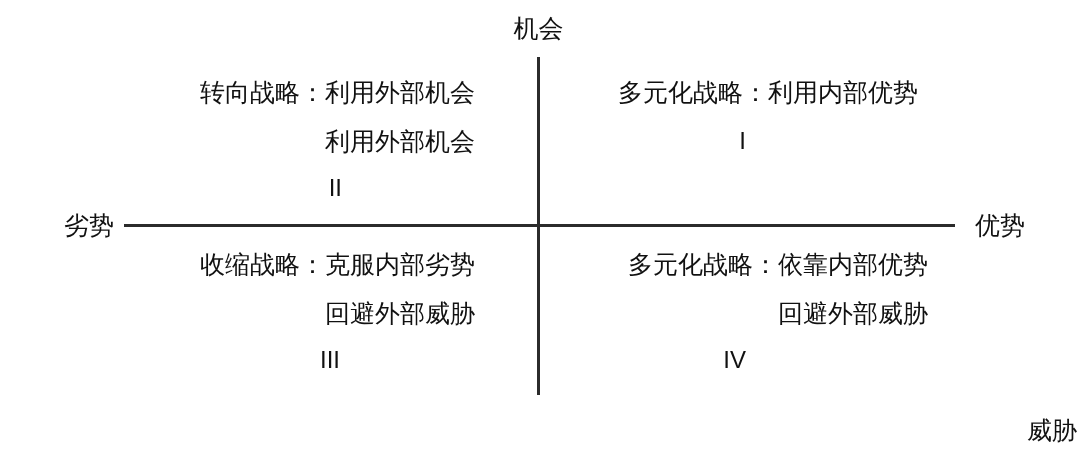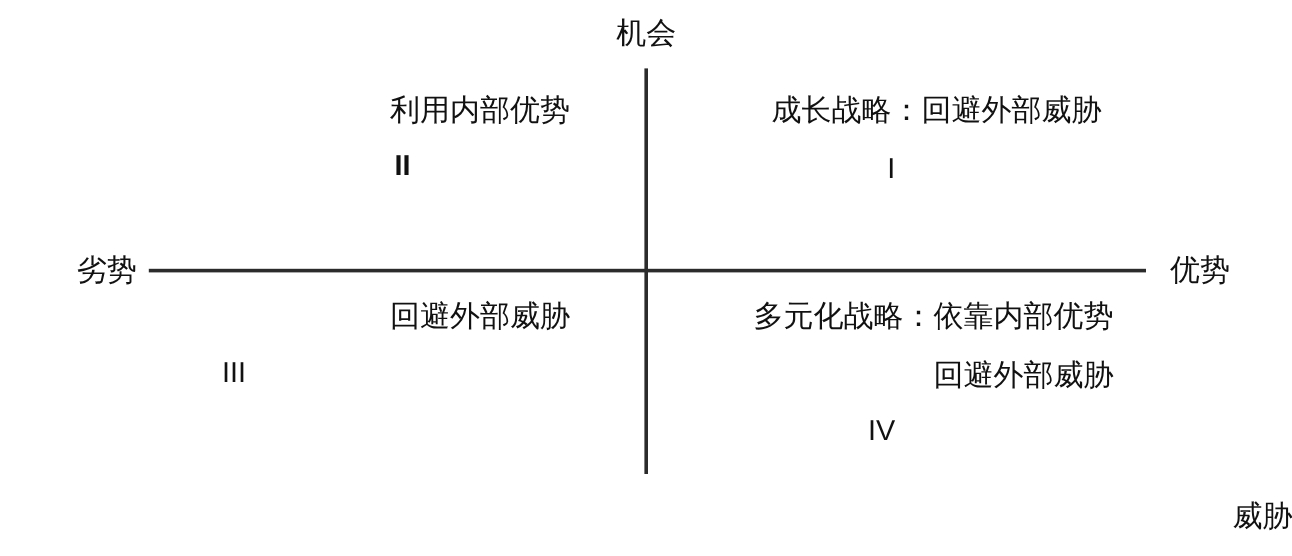--- a/index.html
+++ b/index.html
@@ -86,21 +86,20 @@
   
   #quadrant-2 {
     left: 185px;
     top: 80px;
     width: 290px;
   }
   #quadrant-2 .q-numeral {
     margin-top: 22px;
     margin-right: 133px;
     text-align: right;
-    font-weight: bold;
   }
   
   #quadrant-1 {
     left: 598px;
     top: 80px;
     width: 320px;
   }
   #quadrant-1 .q-numeral {
     margin-top: 22px;
     margin-right: 172px;
@@ -108,21 +107,21 @@
   }
   
   #quadrant-3 {
     left: 185px;
     top: 252px;
     width: 290px;
   }
   #quadrant-3 .q-numeral {
     margin-top: 22px;
     margin-right: 135px;
-    text-align: left;
+    text-align: right;
   }
   
   #quadrant-4 {
     left: 598px;
     top: 252px;
     width: 330px;
   }
   #quadrant-4 .q-numeral {
     margin-top: 22px;
     margin-right: 182px;
@@ -139,30 +138,32 @@
 
   <div class="axis-label axis-label-top">机会</div>
 
   <div class="axis-label axis-label-bottom">威胁</div>
 
   <div class="axis-label axis-label-left">劣势</div>
 
   <div class="axis-label axis-label-right">优势</div>
 
   <div class="quadrant" id="quadrant-2">
-    <span class="q-line q-line-2">利用内部优势</span>
+    <span class="q-line q-line-1">转向战略：利用外部机会</span>
+    <span class="q-line q-line-2">利用外部机会</span>
     <span class="q-numeral">II</span>
   </div>
 
   <div class="quadrant" id="quadrant-1">
-    <span class="q-line q-line-1">成长战略：回避外部威胁</span>
+    <span class="q-line q-line-1">多元化战略：利用内部优势</span>
     <span class="q-numeral">I</span>
   </div>
 
   <div class="quadrant" id="quadrant-3">
+    <span class="q-line q-line-1">收缩战略：克服内部劣势</span>
     <span class="q-line q-line-2">回避外部威胁</span>
     <span class="q-numeral">III</span>
   </div>
 
   <div class="quadrant" id="quadrant-4">
     <span class="q-line q-line-1">多元化战略：依靠内部优势</span>
     <span class="q-line q-line-2">回避外部威胁</span>
     <span class="q-numeral">IV</span>
   </div>
 

